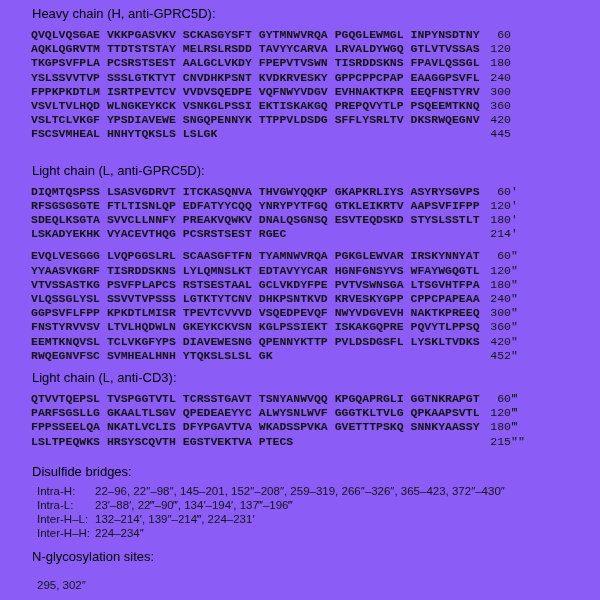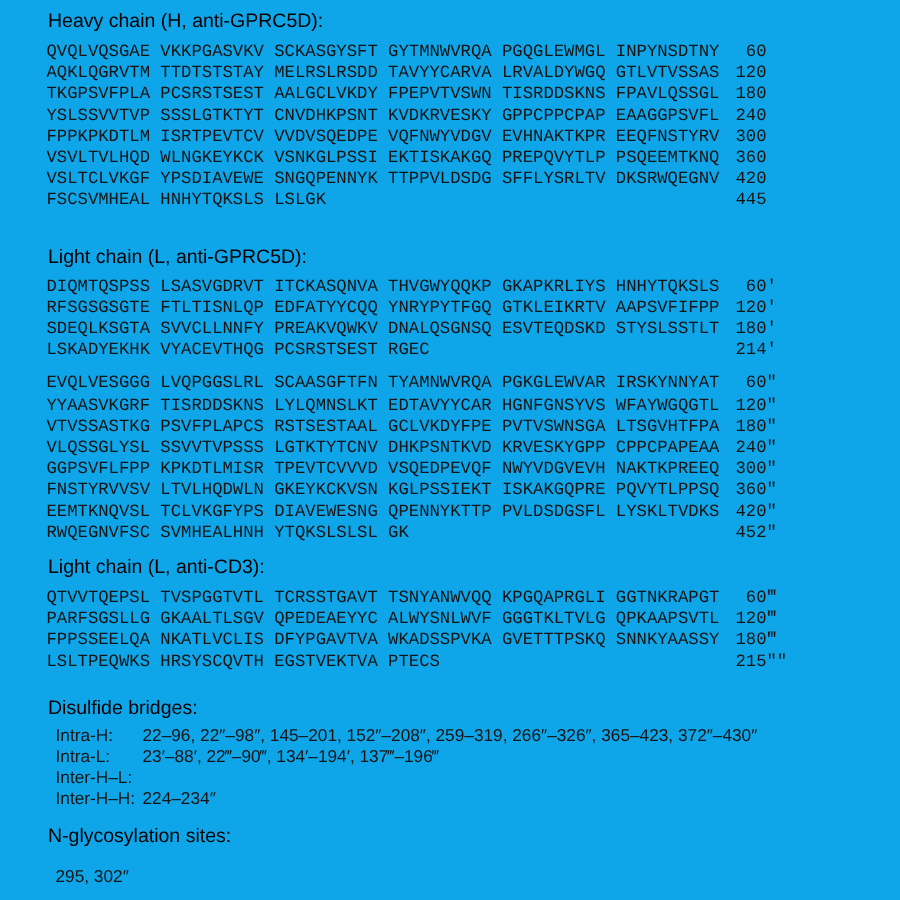--- a/index.html
+++ b/index.html
@@ -1,23 +1,23 @@
 <!DOCTYPE html>
 <html><head>
 <meta charset="utf-8">
 <style>
   html,body{margin:0;padding:0;background:#fff;}
   .page{width:600px;height:600px;overflow:hidden;box-sizing:border-box;
-        padding:7px 0 0 31px;background:#0ea5e9;color:#000;}
+        padding:7px 0 0 31px;background:#8b5cf6;color:#000;}
   .hd{font:13px/14px "Liberation Sans","DejaVu Sans",sans-serif;font-weight:400;
       color:#000;margin:0 0 7px 1px;}
   .seqblock{margin:0;}
   .ln{display:flex;width:497px;font:11.5px/14.2px "Liberation Mono","DejaVu Sans Mono",monospace;
       white-space:pre;color:#141414;}
-  .sq{flex:none;}
+  .sq{flex:none;font-weight:bold;}
   .dg{margin-left:auto;text-align:left;flex:none;}
   .pr{width:17px;flex:none;overflow:visible;}
   .sec2{margin-top:22px;}
   .sec3{margin-top:8px;}
   .sec4{margin-top:8px;}
   .ds{margin-top:16px;}
   .ds .hd{margin-bottom:5px;}
   .ds-row{display:flex;padding-left:6px;
           font:11.5px/14px "Liberation Sans","DejaVu Sans",sans-serif;color:#141414;}
   .ds-label{width:58px;flex:none;}
@@ -41,21 +41,21 @@
       <div class="ln"><span class="sq">FPPKPKDTLM ISRTPEVTCV VVDVSQEDPE VQFNWYVDGV EVHNAKTKPR EEQFNSTYRV</span><span class="dg">300</span><span class="pr"></span></div>
       <div class="ln"><span class="sq">VSVLTVLHQD WLNGKEYKCK VSNKGLPSSI EKTISKAKGQ PREPQVYTLP PSQEEMTKNQ</span><span class="dg">360</span><span class="pr"></span></div>
       <div class="ln"><span class="sq">VSLTCLVKGF YPSDIAVEWE SNGQPENNYK TTPPVLDSDG SFFLYSRLTV DKSRWQEGNV</span><span class="dg">420</span><span class="pr"></span></div>
       <div class="ln"><span class="sq">FSCSVMHEAL HNHYTQKSLS LSLGK</span><span class="dg">445</span><span class="pr"></span></div>
     </div>
   </section>
 
   <section class="sec2">
     <div class="hd">Light chain (L, anti-GPRC5D):</div>
     <div class="seqblock">
-      <div class="ln"><span class="sq">DIQMTQSPSS LSASVGDRVT ITCKASQNVA THVGWYQQKP GKAPKRLIYS HNHYTQKSLS</span><span class="dg">60</span><span class="pr">′</span></div>
+      <div class="ln"><span class="sq">DIQMTQSPSS LSASVGDRVT ITCKASQNVA THVGWYQQKP GKAPKRLIYS ASYRYSGVPS</span><span class="dg">60</span><span class="pr">′</span></div>
       <div class="ln"><span class="sq">RFSGSGSGTE FTLTISNLQP EDFATYYCQQ YNRYPYTFGQ GTKLEIKRTV AAPSVFIFPP</span><span class="dg">120</span><span class="pr">′</span></div>
       <div class="ln"><span class="sq">SDEQLKSGTA SVVCLLNNFY PREAKVQWKV DNALQSGNSQ ESVTEQDSKD STYSLSSTLT</span><span class="dg">180</span><span class="pr">′</span></div>
       <div class="ln"><span class="sq">LSKADYEKHK VYACEVTHQG PCSRSTSEST RGEC</span><span class="dg">214</span><span class="pr">′</span></div>
     </div>
   </section>
 
   <section class="sec3">
     <div class="seqblock">
       <div class="ln"><span class="sq">EVQLVESGGG LVQPGGSLRL SCAASGFTFN TYAMNWVRQA PGKGLEWVAR IRSKYNNYAT</span><span class="dg">60</span><span class="pr">″</span></div>
       <div class="ln"><span class="sq">YYAASVKGRF TISRDDSKNS LYLQMNSLKT EDTAVYYCAR HGNFGNSYVS WFAYWGQGTL</span><span class="dg">120</span><span class="pr">″</span></div>
@@ -84,20 +84,21 @@
       <div class="ds-row">
           <span class="ds-label">Intra-H:</span>
           <span class="ds-value">22–96, 22″–98″, 145–201, 152″–208″, 259–319, 266″–326″, 365–423, 372″–430″</span>
         </div>
       <div class="ds-row">
           <span class="ds-label">Intra-L:</span>
           <span class="ds-value">23′–88′, 22‴–90‴, 134′–194′, 137‴–196‴</span>
         </div>
       <div class="ds-row">
           <span class="ds-label">Inter-H–L:</span>
+          <span class="ds-value">132–214′, 139″–214‴, 224–231′</span>
         </div>
       <div class="ds-row">
           <span class="ds-label">Inter-H–H:</span>
           <span class="ds-value">224–234″</span>
         </div>
     </div>
   </section>
 
   <section class="ng">
     <div class="hd">N-glycosylation sites:</div>

